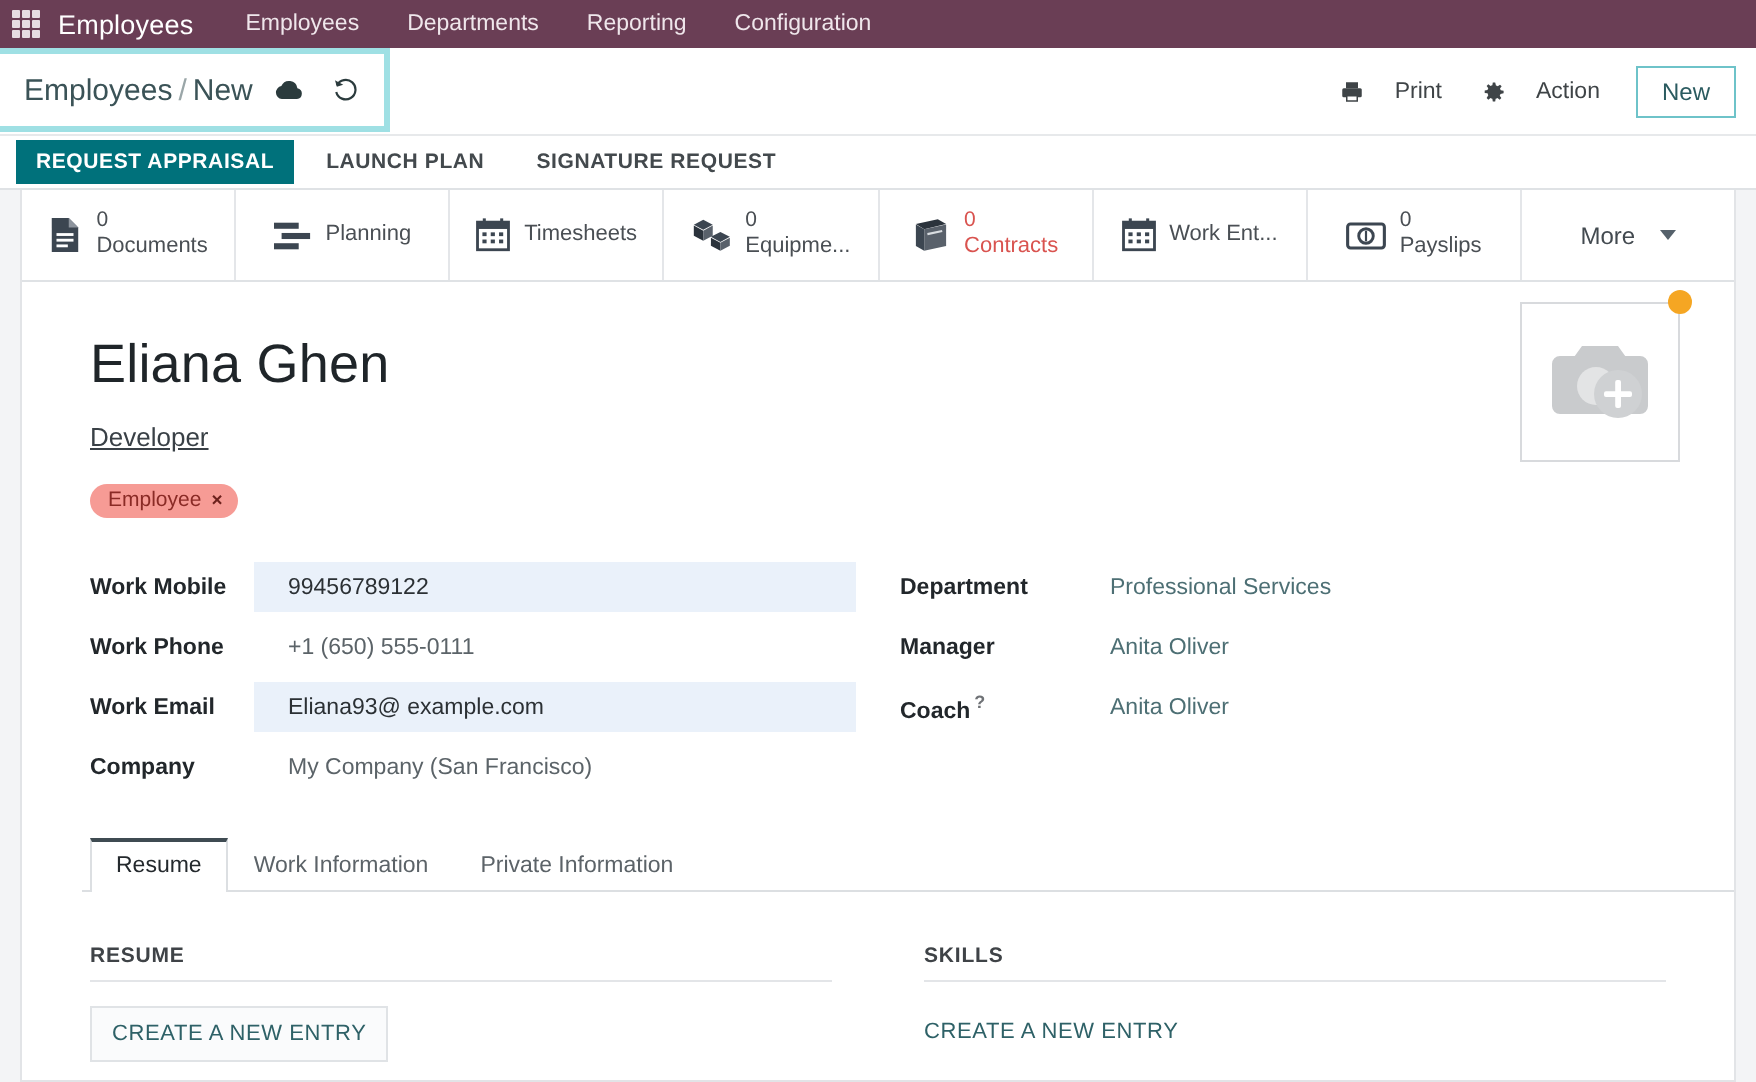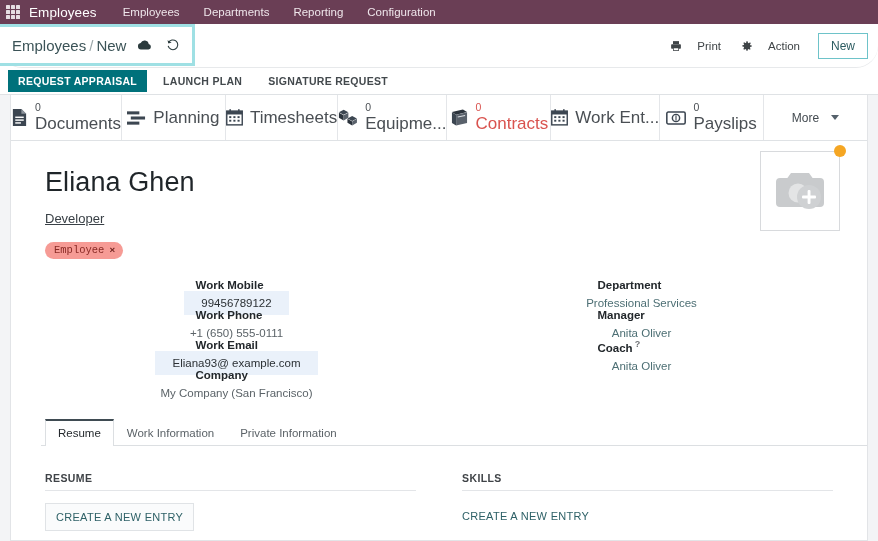--- a/index.html
+++ b/index.html
@@ -47,21 +47,20 @@
   
   .cp {
     height: 44px;
     background: #ffffff;
     border-bottom: 1px solid #e7e9eb;
     display: flex;
     align-items: center;
     justify-content: space-between;
     padding: 0 10px 0 0;
     position: relative;
-    border-radius: 22px;
   }
   .breadcrumb-box {
     border: 3px solid #9fe0e4;
     background: #ffffff;
     height: 42px;
     display: flex;
     align-items: center;
     padding: 0 12px 0 12px;
     margin-left: -3px;
     margin-top: -1px;
@@ -157,21 +156,21 @@
     align-items: center;
     justify-content: center;
     gap: 7px;
     cursor: pointer;
     position: relative;
   }
   .smart-btn:last-child { border-right: none; }
   .sb-ico { color: #3c4651; display: flex; align-items: center; }
   .sb-txt { display: flex; flex-direction: column; line-height: 1.12; }
   .sb-val { font-size: 10.5px; color: #4a4f54; }
-  .sb-lbl { font-size: 17px; color: #4a4f54; white-space: nowrap; }
+  .sb-lbl { font-size: 11px; color: #4a4f54; white-space: nowrap; }
   .smart-btn.danger .sb-val,
   .smart-btn.danger .sb-lbl { color: #d9534f; }
   .smart-btn.more { font-size: 12px; color: #434a50; }
   .caret {
     display: inline-block;
     border-left: 4px solid transparent;
     border-right: 4px solid transparent;
     border-top: 5px solid #55616b;
     margin-left: 5px;
     vertical-align: middle;
@@ -185,21 +184,21 @@
     font-weight: normal;
     letter-spacing: .1px;
     margin-top: 12px;
   }
   .subtitle {
     font-size: 13px;
     color: #394046;
     margin-top: 13px;
     text-decoration: underline;
   }
-  .tag-row { margin-top: 14px; font-family: Liberation Mono, monospace; }
+  .tag-row { margin-top: 14px; }
   .tag {
     display: inline-flex;
     align-items: center;
     gap: 5px;
     background: #f69b95;
     color: #8a2b26;
     font-size: 10.5px;
     border-radius: 9px;
     padding: 2px 8px 3px 9px;
     cursor: pointer;
@@ -237,21 +236,20 @@
     display: flex;
     gap: 0;
   }
   .col { flex: 1; }
   .col.right { padding-left: 22px; }
   .frow {
     display: flex;
     align-items: center;
     height: 29px;
     margin-bottom: 1px;
-    flex-direction: column;
   }
   .flabel {
     width: 82px;
     font-size: 11.5px;
     color: #22272b;
     font-weight: bold;
     flex: 0 0 auto;
     white-space: nowrap;
   }
   .col.right .flabel { width: 88px; }

